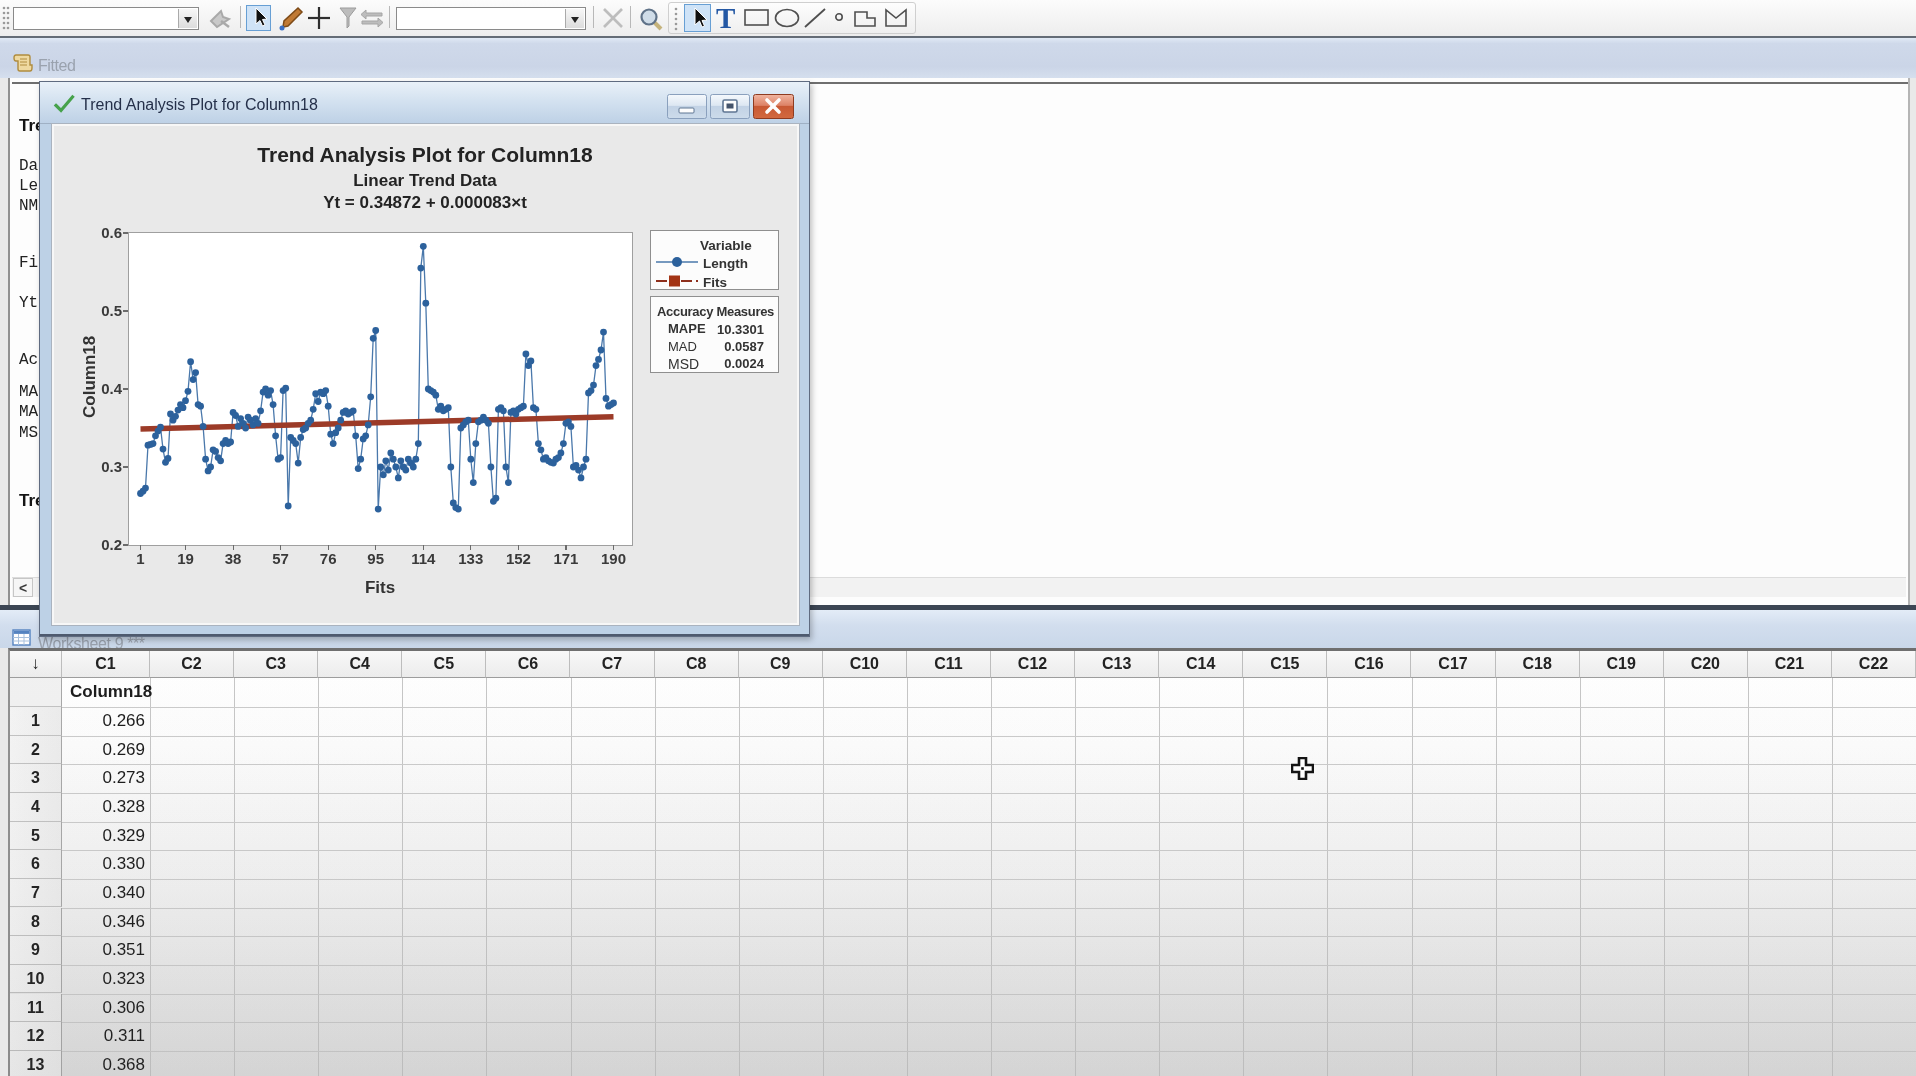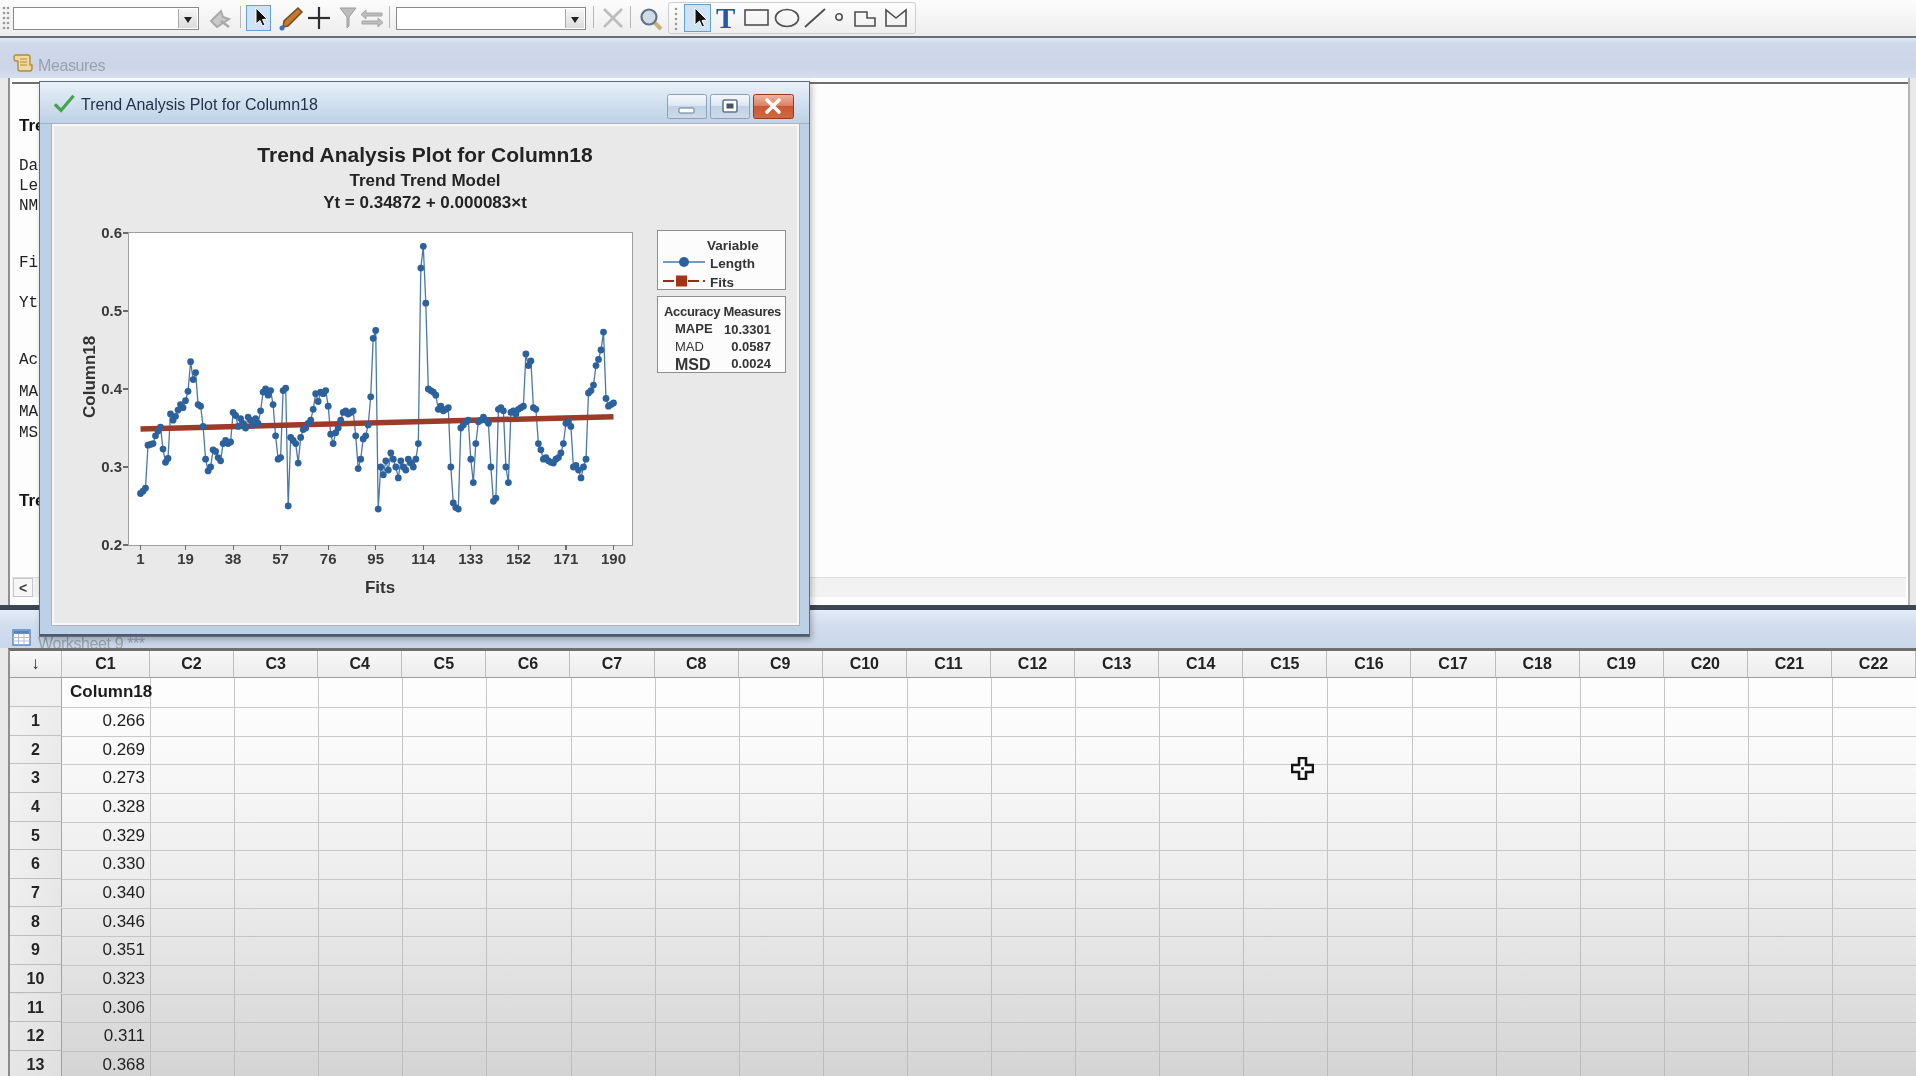--- a/index.html
+++ b/index.html
@@ -32,21 +32,21 @@
 
 
 #dlg { position:absolute; left:39px; top:81px; width:771px; height:556px; background:#bdd1e6; border:1px solid #5f6b80; box-shadow:2px 3px 6px rgba(0,0,0,0.25); }
 #dlg-title { position:absolute; left:0; top:0; width:100%; height:42px; background:linear-gradient(180deg,#e9f1f9 0%,#d4e2f0 45%,#bed1e6 100%); border-bottom:1px solid #9fb0c4; }
 #dlg-title .txt { position:absolute; left:41px; top:14px; font-size:16px; color:#25304a; }
 .wbtn { position:absolute; top:12px; width:40px; height:25px; border-radius:2.5px; }
 .wbtn.b1 { background:linear-gradient(180deg,#f4f8fc 0%,#dde7f2 45%,#c2d2e5 50%,#ccdbea 100%); border:1px solid #8aa0bd; }
 .wbtn.close { background:linear-gradient(180deg,#f0b39e 0%,#dd8367 45%,#c85934 50%,#d2693f 100%); border:1px solid #8e3b20; }
 #dlg-content { position:absolute; left:12px; top:42px; width:747px; height:501px; background:#e9e9e9; border:2px solid #f7f7f7; outline:1px solid #aab3bf; }
 .ct { position:absolute; left:51px; width:748px; text-align:center; color:#232323; font-weight:bold; }
-.legend { position:absolute; background:#fcfcfc; border:1px solid #8f8f8f;margin-left:7px; }
+.legend { position:absolute; background:#fcfcfc; border:1px solid #8f8f8f; }
 
 
 </style></head><body>
 
 <div id="toolbar">
   <svg class="abs" style="left:2px;top:5px" width="8" height="26">
       <g fill="#9a9a9a">
         <circle cx="2" cy="3" r="1.3"></circle>
         <circle cx="6" cy="3" r="1.3"></circle>
         <circle cx="2" cy="8" r="1.3"></circle>
@@ -141,21 +141,21 @@
     </svg>
 </div>
 
 <div id="sess-title">
   <svg class="abs" style="left:12px;top:15px" width="22" height="20">
     <path d="M4 2 Q2 2 2 5 Q2 8 4 8 L6 8 L6 16 Q6 18 8 18 L18 18 Q20 18 20 15 L20 12 L18 12 L18 4 Q18 2 16 2 Z" fill="#efd9a0" stroke="#b08c3e" stroke-width="1.4"></path>
     <line x1="8" y1="6" x2="15" y2="6" stroke="#b08c3e"></line>
       <line x1="8" y1="9" x2="15" y2="9" stroke="#b08c3e"></line>
       <line x1="8" y1="12" x2="15" y2="12" stroke="#b08c3e"></line>
   </svg>
-  <div class="abs" style="left:38px;top:19px;font-size:16px;letter-spacing:-0.4px;color:#9aa2ae">Measures</div>
+  <div class="abs" style="left:38px;top:19px;font-size:16px;letter-spacing:-0.4px;color:#9aa2ae">Fitted</div>
 </div>
 <div id="sess-body">
   <div class="abs" style="left:2px;top:4px;width:1896px;height:2px;background:#6f6f6f"></div>
   <div class="shead" style="top:38px">Trend Analysis for Column18</div>
   <div class="mono" style="top:79px">Data      Column18</div>
   <div class="mono" style="top:99px">Length    190</div>
   <div class="mono" style="top:119px">NMissing  0</div>
   <div class="mono" style="top:176px">Fitted Trend Equation</div>
   <div class="mono" style="top:216px">Yt = 0.34872 + 0.000083×t</div>
   <div class="mono" style="top:273px">Accuracy Measures</div>
@@ -286,21 +286,21 @@
           <g stroke="#fdfdfd" stroke-width="3.6" stroke-linecap="round">
             <line x1="13" y1="5" x2="25" y2="17"></line>
             <line x1="25" y1="5" x2="13" y2="17"></line>
           </g>
         </svg></div>
   </div>
   <div id="dlg-content"></div>
   <div class="abs" style="left:0;bottom:0;width:100%;height:2px;background:#4e5a6e"></div>
 </div>
 <div class="ct" style="top:143px;font-size:21px">Trend Analysis Plot for Column18</div>
-<div class="ct" style="top:171px;font-size:17px">Trend Trend Model</div>
+<div class="ct" style="top:171px;font-size:17px">Linear Trend Data</div>
 <div class="ct" style="top:193px;font-size:17px">Yt&nbsp;=&nbsp;0.34872&nbsp;+&nbsp;0.000083×t</div>
 <svg width="553" height="360" style="position:absolute;left:95px;top:226px" viewBox="0 0 553 360">
 <rect x="33" y="6" width="504" height="313" fill="#ffffff" stroke="#9f9f9f" stroke-width="1" shape-rendering="crispEdges"></rect>
 <g stroke="#6b6b6b" stroke-width="1.2" shape-rendering="crispEdges">
       <line x1="28" y1="319.0" x2="33" y2="319.0"></line>
       <line x1="28" y1="241.0" x2="33" y2="241.0"></line>
       <line x1="28" y1="163.0" x2="33" y2="163.0"></line>
       <line x1="28" y1="85.0" x2="33" y2="85.0"></line>
       <line x1="28" y1="7.0" x2="33" y2="7.0"></line>
       <line x1="45.5" y1="319" x2="45.5" y2="324"></line>
@@ -547,20 +547,20 @@
       <rect x="14" y="1.5" width="11" height="11" fill="#a33415"></rect>
     </svg>
   <div class="abs" style="left:52px;top:44px;font-size:13.5px;font-weight:600;color:#333">Fits</div>
 </div>
 <div class="legend" style="left:650px;top:296px;width:129px;height:77px">
   <div class="abs" style="left:0;top:7px;width:129px;text-align:center;font-size:13px;letter-spacing:-0.3px;font-weight:600;color:#333;white-space:nowrap">Accuracy Measures</div>
   <div class="abs" style="left:17px;top:24px;font-size:13px;font-weight:600;color:#333">MAPE</div>
     <div class="abs" style="left:60px;top:25px;width:53px;text-align:right;font-size:13px;font-weight:600;color:#333">10.3301</div>
   <div class="abs" style="left:17px;top:42px;font-size:13px;font-weight:400;color:#333">MAD</div>
     <div class="abs" style="left:60px;top:42px;width:53px;text-align:right;font-size:13px;font-weight:600;color:#333">0.0587</div>
-  <div class="abs" style="left:17px;top:59px;font-size:16px;font-weight:700;color:#333">MSD</div>
+  <div class="abs" style="left:17px;top:59px;font-size:14px;font-weight:400;color:#333">MSD</div>
     <div class="abs" style="left:60px;top:59px;width:53px;text-align:right;font-size:13px;font-weight:600;color:#333">0.0024</div>
 </div>
 
 <svg class="abs" style="left:1291px;top:757px" width="23" height="23">
   <path d="M8 1 L15 1 L15 8 L22 8 L22 15 L15 15 L15 22 L8 22 L8 15 L1 15 L1 8 L8 8 Z" fill="#ffffff" stroke="#141414" stroke-width="2.6"></path>
   <rect x="10.2" y="10.2" width="2.6" height="2.6" fill="#111"></rect>
 </svg>
 
 </body></html>

